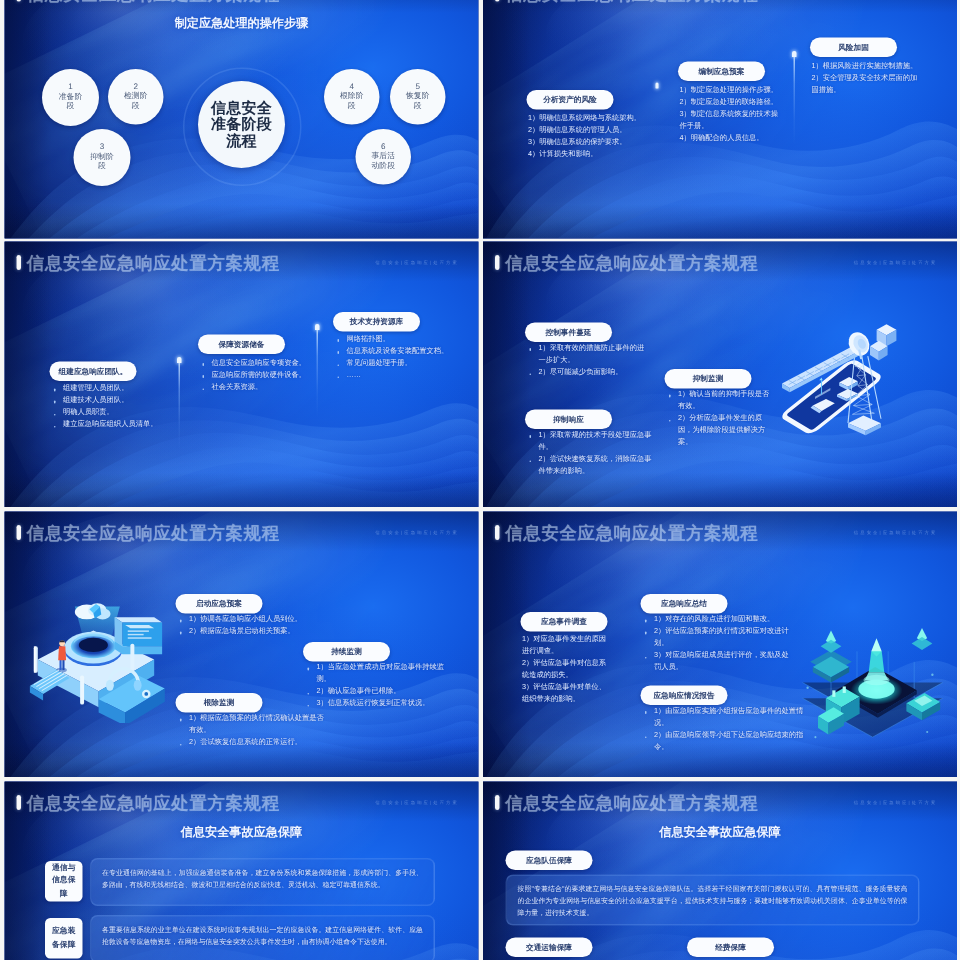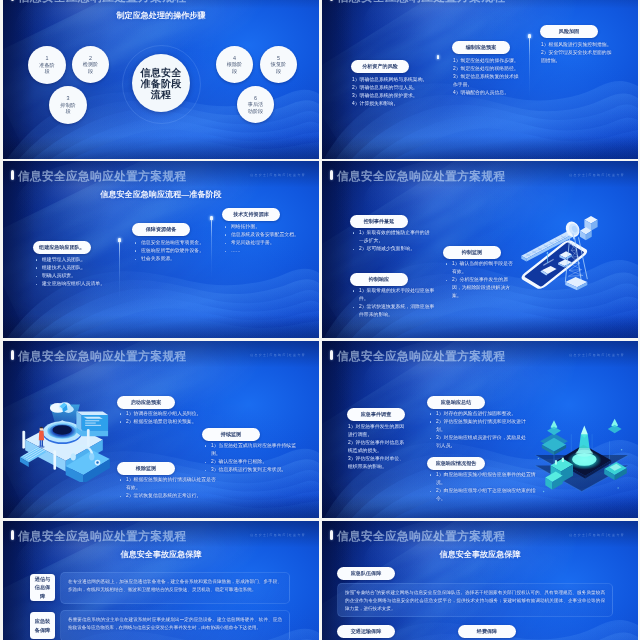--- a/index.html
+++ b/index.html
@@ -551,21 +551,20 @@
           <use href="#wavebg"></use>
         </svg>
       <div class="bg-glow"></div>
       <div class="bg-vig"></div>
     </div>
     <div class="hdr">
       <span class="hdr-pill"></span>
       <span class="hdr-txt">信息安全应急响应处置方案规程</span>
     </div>
     <div class="hdr-tag">信息安全|应急响应|处置方案</div>
-    <div class="subt">信息安全应急响应流程—准备阶段</div>
     <div class="content c2">
       <div class="vline" style="left:116px;top:79px;height:60px"></div>
       <div class="vline" style="left:208px;top:57px;height:60px"></div>
       <div class="pill" style="left:30px;top:80px">组建应急响应团队。</div>
       <ul class="bul" style="left:32px;top:95px;width:100px">
           <li>组建管理人员团队。</li>
           <li>组建技术人员团队。</li>
           <li>明确人员职责。</li>
           <li>建立应急响应组织人员清单。</li>
         </ul>

